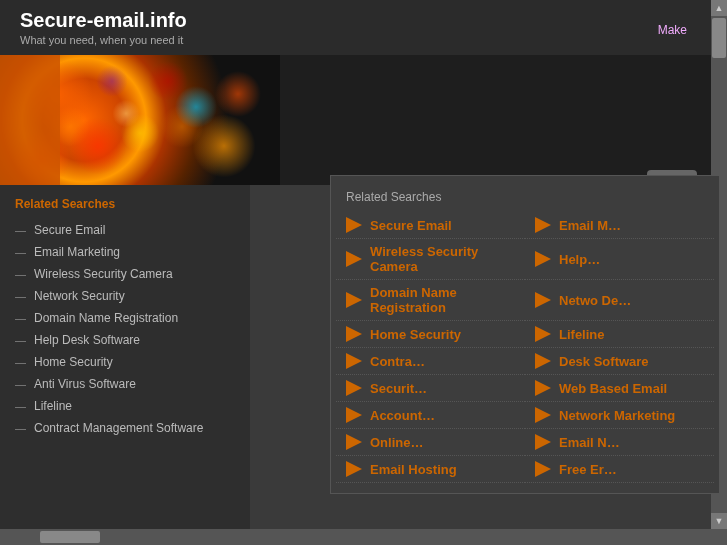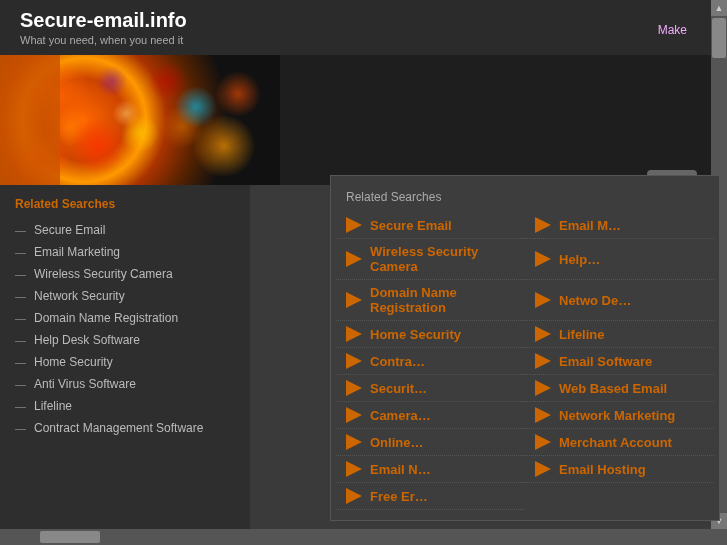--- a/index.html
+++ b/index.html
@@ -363,45 +363,41 @@
         <div class="panel-item left-col">
           <span class="panel-item-icon"></span>
           <span class="panel-item-text">Lifeline</span>
         </div>
         <div class="panel-item right-col">
           <span class="panel-item-icon"></span>
           <span class="panel-item-text">Contra…</span>
         </div>
         <div class="panel-item left-col">
           <span class="panel-item-icon"></span>
-          <span class="panel-item-text">Email Software</span>
+          <span class="panel-item-text">Desk Software</span>
         </div>
         <div class="panel-item right-col">
           <span class="panel-item-icon"></span>
           <span class="panel-item-text">Securit…</span>
         </div>
         <div class="panel-item left-col">
           <span class="panel-item-icon"></span>
           <span class="panel-item-text">Web Based Email</span>
         </div>
         <div class="panel-item right-col">
           <span class="panel-item-icon"></span>
-          <span class="panel-item-text">Camera…</span>
+          <span class="panel-item-text">Account…</span>
         </div>
         <div class="panel-item left-col">
           <span class="panel-item-icon"></span>
           <span class="panel-item-text">Network Marketing</span>
         </div>
         <div class="panel-item right-col">
           <span class="panel-item-icon"></span>
           <span class="panel-item-text">Online…</span>
-        </div>
-        <div class="panel-item left-col">
-          <span class="panel-item-icon"></span>
-          <span class="panel-item-text">Merchant Account</span>
         </div>
         <div class="panel-item right-col">
           <span class="panel-item-icon"></span>
           <span class="panel-item-text">Email N…</span>
         </div>
         <div class="panel-item left-col">
           <span class="panel-item-icon"></span>
           <span class="panel-item-text">Email Hosting</span>
         </div>
         <div class="panel-item right-col">

